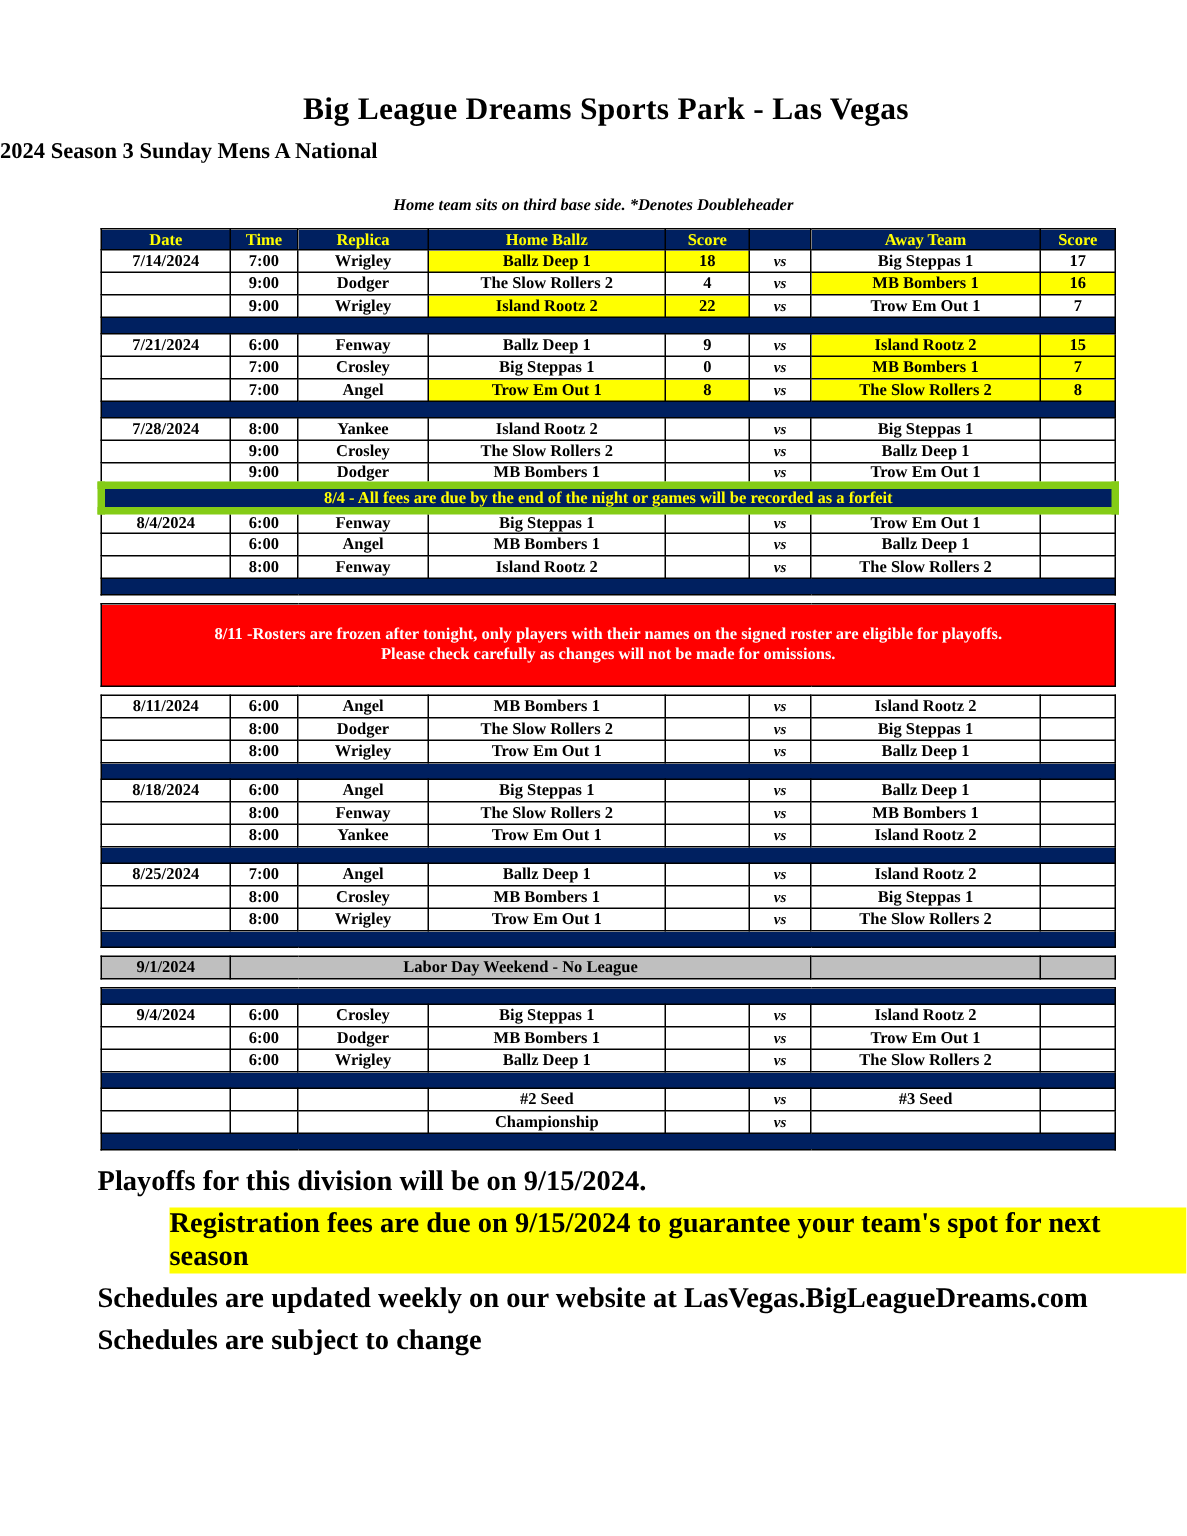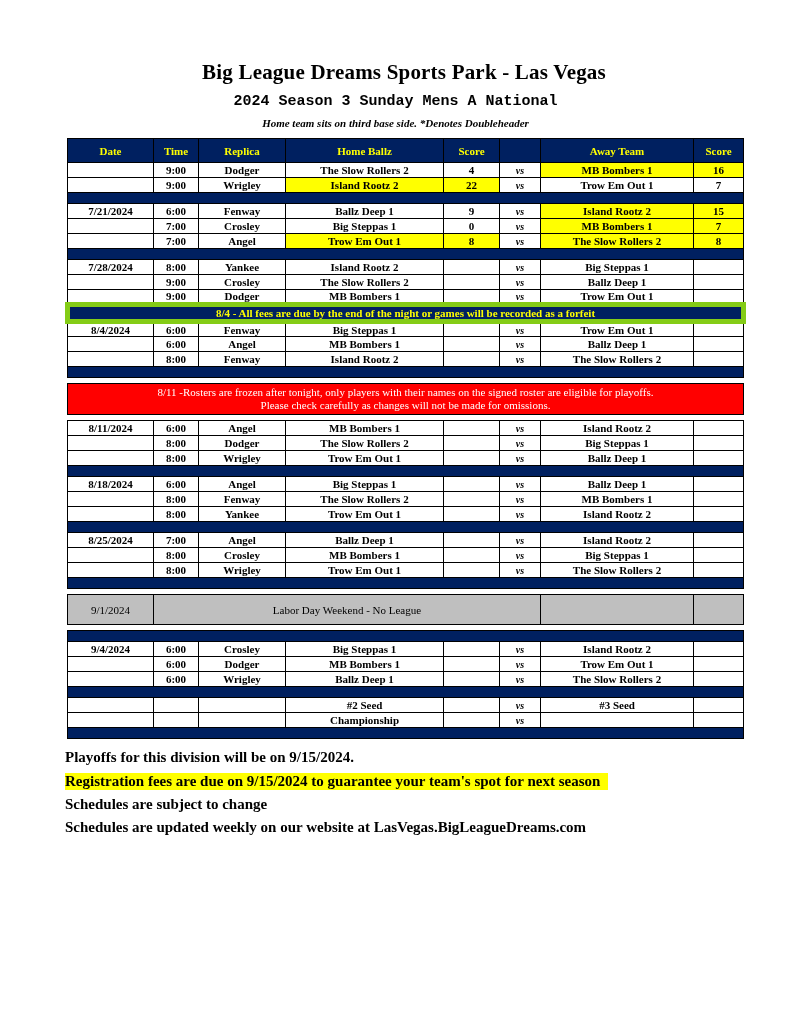--- a/index.html
+++ b/index.html
@@ -5,52 +5,52 @@
   :root { --navy:#002060; --yellow:#FFFF00; --red:#FF0000; --gray:#BFBFBF; }
   * { box-sizing: border-box; }
   html, body { margin:0; padding:0; }
   body {
     width:791px; height:1024px; background:#fff; color:#000;
     font-family:"Liberation Serif", serif;
     overflow:hidden;
   }
   .page { padding-top:60px; }
   .doc-title   { text-align:center; font-weight:bold; font-size:21px; letter-spacing:.2px;padding-left:17px; }
-  .doc-subtitle{ text-align:center; font-weight:bold; font-size:15px; margin-top:8px;font-family:Liberation Mono, monospace; }
-  .doc-note    { text-align:center; font-weight:bold; font-style:italic; font-size:11px; margin-top:7px; }
+  .doc-subtitle{ font-weight:bold; font-size:15px; margin-top:8px; }
+  .doc-note    { text-align:center; font-weight:bold; font-style:italic; font-size:11px; margin-top:21px; }
 
   table.schedule { border-collapse:collapse; table-layout:fixed; width:676px; margin:9px 0 0 65px; }
   .schedule th, .schedule td { padding:0 2px; overflow:hidden; white-space:nowrap; }
   .schedule th {
     background:var(--navy); color:var(--yellow); border:1px solid #000;
-    font-size:11px; font-weight:bold; height:24px;
+    font-size:11px; font-weight:bold; height:14px;
   }
   tr.game td { border:1px solid #000; height:15px; background:#fff; }
   td.c  { text-align:center; font-weight:bold; font-size:11px; }
   td.hl { background:var(--yellow) !important; }
   td.vs { font-style:italic; font-size:10px; }
   tr.sep td    { background:var(--navy); border:1px solid #000; height:11px; }
   tr.spacer td { border:none; height:6px; background:#fff; }
   tr.notice td {
     background:var(--navy); color:var(--yellow); border:5px solid #84cc16;
     text-align:center; font-weight:bold; font-size:11px; height:15px;
   }
   tr.alert td {
     background:var(--red); color:#fff; border:1px solid #000;
-    text-align:center; font-weight:normal; font-size:11px; padding:2px 0;
+    text-align:center; font-weight:bold; font-size:11px; padding:14px 0;
   }
   tr.alert td div { line-height:13px; }
   tr.noleague td {
     background:var(--gray); border:1px solid #000;
-    font-weight:normal; font-size:11px; height:30px;
+    font-weight:bold; font-size:11px; height:15px;
   }
 
   .footer { margin:10px 0 0 65px; }
-  .footer div { font-weight:bold; font-size:15px; margin-bottom:6px; }
-  .footer .hl-line { background:var(--yellow); display:inline-block; padding-right:8px; }
+  .footer div { font-weight:bold; font-size:19px; margin-bottom:6px; }
+  .footer .hl-line { background:var(--yellow); display:inline-block; padding-right:8px;margin-left:48px; }
 </style>
 </head>
 <body>
 
 <div class="page">
   <div class="doc-title">Big League Dreams Sports Park - Las Vegas</div>
   <div class="doc-subtitle">2024 Season 3 Sunday Mens A National</div>
   <div class="doc-note">Home team sits on third base side.  *Denotes Doubleheader</div>
 
   <table class="schedule">
@@ -71,20 +71,30 @@
           <th>Replica</th>
           <th>Home Ballz</th>
           <th>Score</th>
           <th></th>
           <th>Away Team</th>
           <th>Score</th>
         </tr>
     </thead>
     <tbody>
         <tr class="game">
+          <td class="c">7/14/2024</td>
+          <td class="c">7:00</td>
+          <td class="c">Wrigley</td>
+          <td class="c hl">Ballz Deep 1</td>
+          <td class="c hl">18</td>
+          <td class="c vs">vs</td>
+          <td class="c">Big Steppas 1</td>
+          <td class="c">17</td>
+        </tr>
+        <tr class="game">
           <td class="c"></td>
           <td class="c">9:00</td>
           <td class="c">Dodger</td>
           <td class="c">The Slow Rollers 2</td>
           <td class="c">4</td>
           <td class="c vs">vs</td>
           <td class="c hl">MB Bombers 1</td>
           <td class="c hl">16</td>
         </tr>
         <tr class="game">
@@ -380,16 +390,16 @@
         </tr>
         <tr class="sep">
           <td colspan="8"></td>
         </tr>
       </tbody>
   </table>
 
   <div class="footer">
     <div>Playoffs for this division will be on 9/15/2024.</div>
     <div class="hl-line">Registration fees are due on 9/15/2024 to guarantee your team's spot for next season</div>
+    <div>Schedules are updated weekly on our website at LasVegas.BigLeagueDreams.com</div>
     <div>Schedules are subject to change</div>
-    <div>Schedules are updated weekly on our website at LasVegas.BigLeagueDreams.com</div>
   </div>
 </div>
 
 </body></html>

